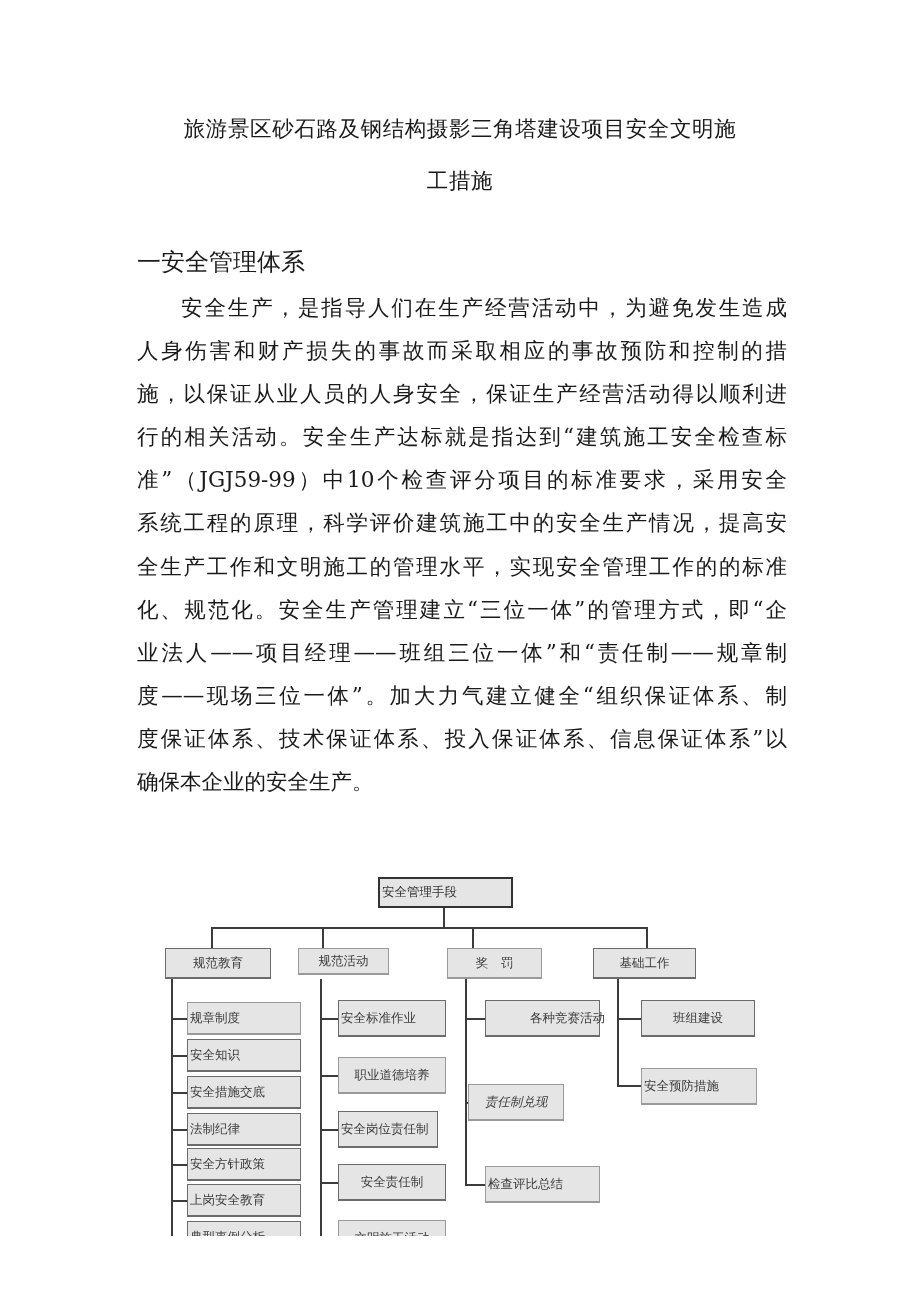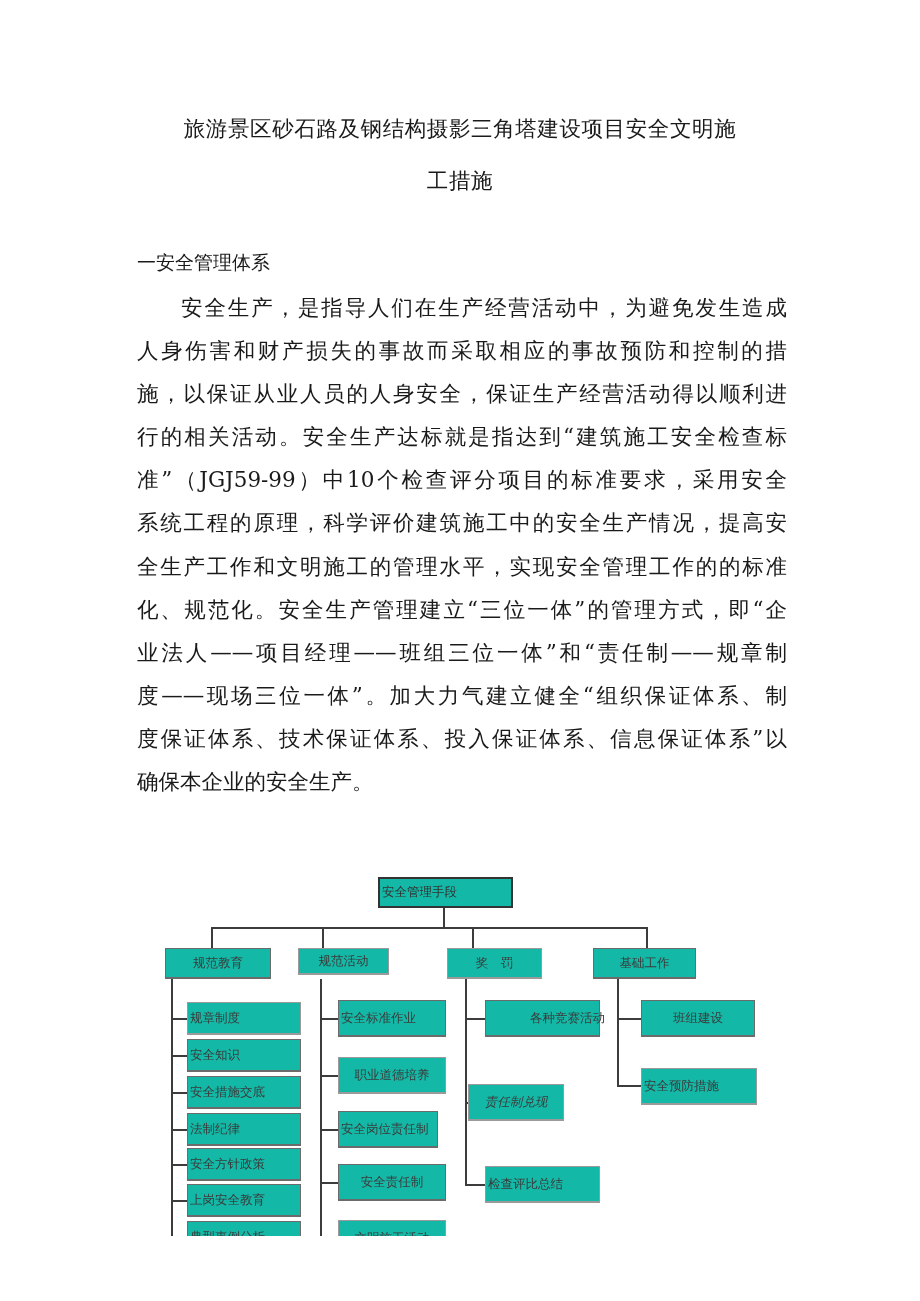--- a/index.html
+++ b/index.html
@@ -32,21 +32,21 @@
       letter-spacing: 0.6px;
       color: #1a1a1a;
       white-space: nowrap;
     }
     .title-1 { top: 114px; }
     .title-2 { top: 166px; }
     .section-heading {
       position: absolute;
       left: 137px;
       top: 247px;
-      font-size: 19px;
+      font-size: 24px;
       line-height: 30px;
       color: #1a1a1a;
       white-space: nowrap;
     }
     .body-text {
       position: absolute;
       left: 137px;
       top: 290px;
       width: 650px;
     }
@@ -69,21 +69,21 @@
       width: 920px;
       height: 1236px;
       overflow: hidden;
       pointer-events: none;
     }
     .diagram .node {
       position: absolute;
       box-sizing: border-box;
       border: 1.5px solid #6b6b6b;
       border-bottom-width: 2px;
-      background: #14b8a6;
+      background: #e5e5e5;
       font-family: "DejaVu Serif", "Liberation Serif", serif;
       font-size: 12.5px;
       color: #3a3a3a;
       display: flex;
       align-items: center;
       white-space: nowrap;
       pointer-events: auto;
     }
     .diagram .node.center { justify-content: center; }
     .diagram .node.left { justify-content: flex-start; padding-left: 2px; }

